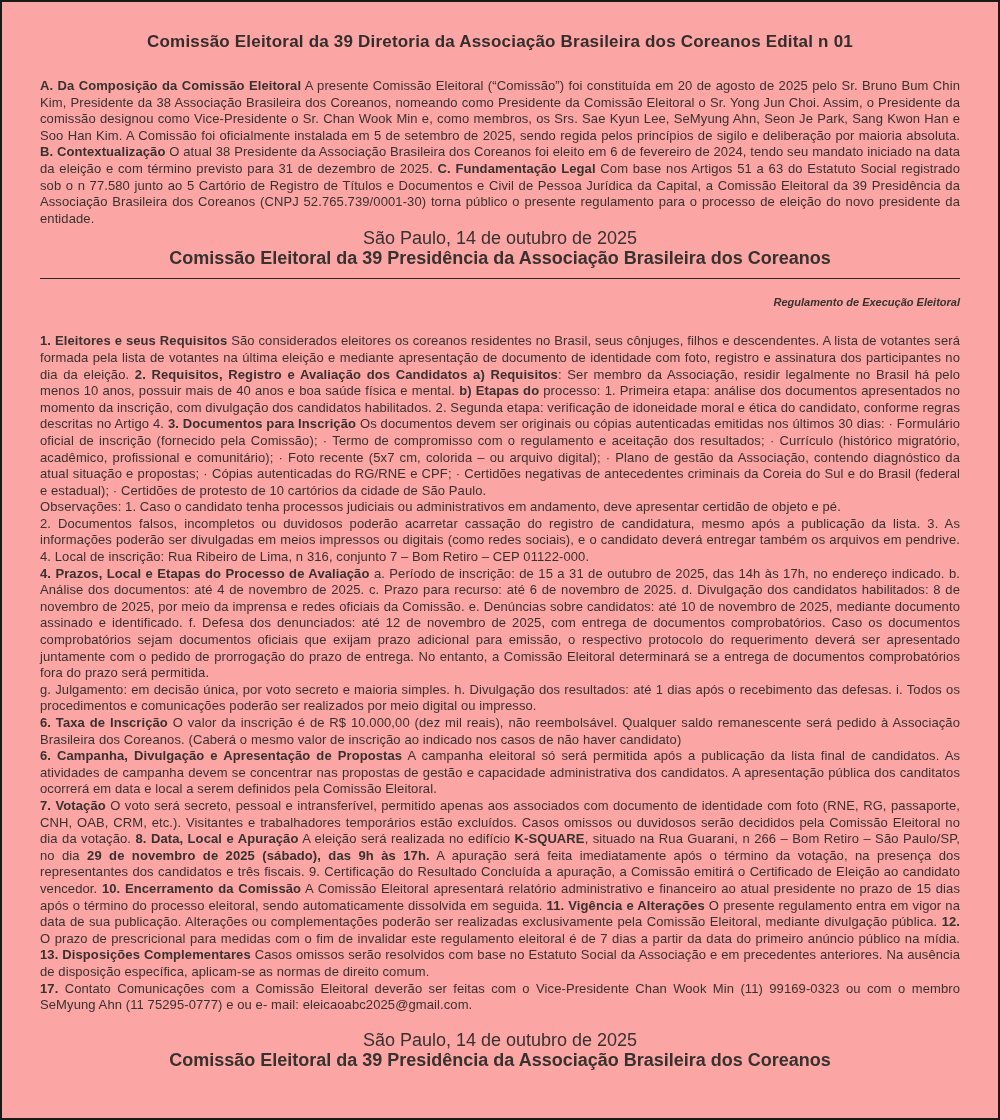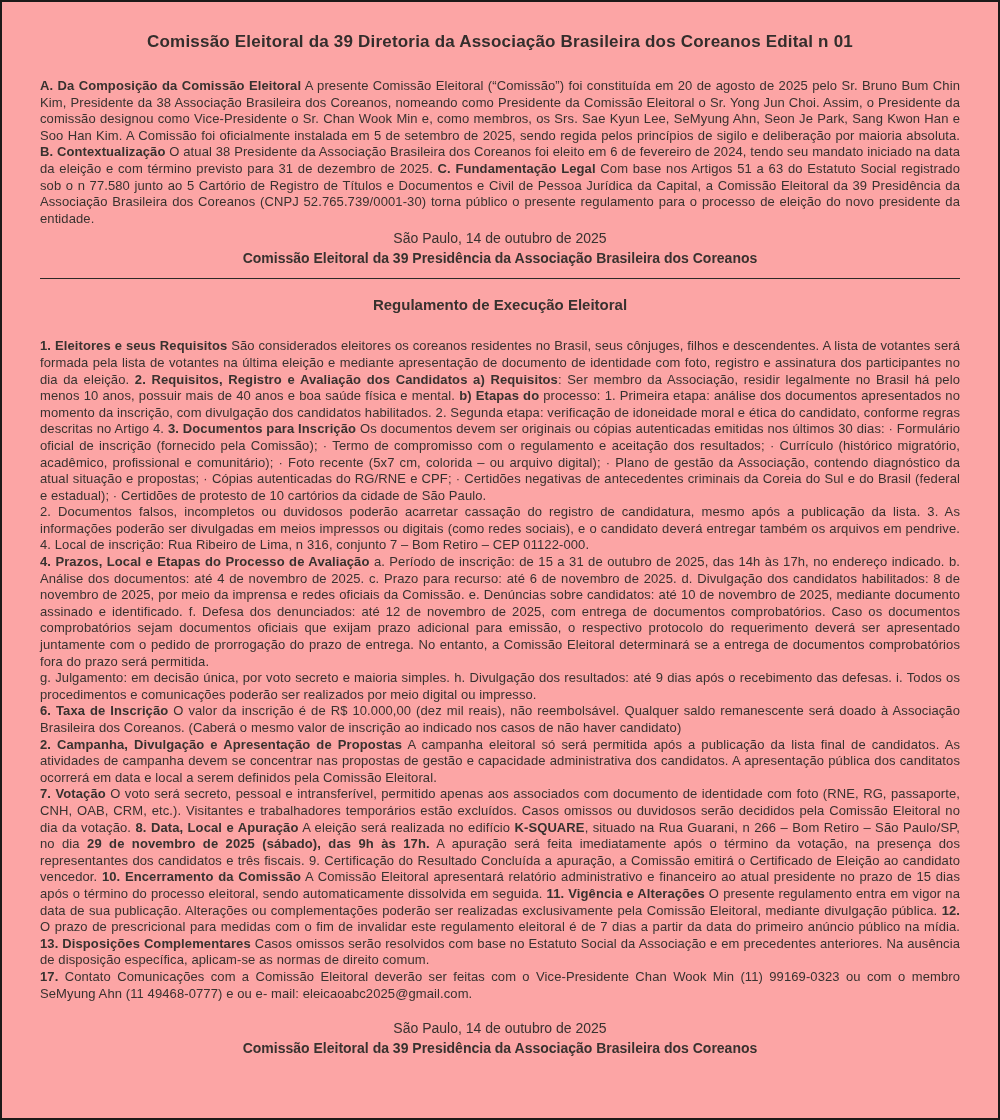--- a/index.html
+++ b/index.html
@@ -27,60 +27,62 @@
     margin: 0;
     font-size: 13px;
     line-height: 16.6px;
     text-align: justify;
     letter-spacing: 0.1px;
   }
   .para b { font-weight: bold; }
   .center-line {
     margin: 3px 0 0 0;
     text-align: center;
-    font-size: 14px;
+    font-size: 18px;
     line-height: 17px;
   }
   .center-line.bold { font-weight: bold; }
   .divider {
     border: none;
     border-top: 1.5px solid #2c2927;
     margin: 11px 0 0 0;
   }
   .reg-heading {
     margin: 17px 0 25px 0;
-    text-align: center;
-    font-size: 15px;
+    text-align: right;
+    font-size: 11px;
     font-weight: bold;
+    font-style: italic;
   }
   .footer-close { margin-top: 18px; }
 </style>
 </head>
 <body>
 
 <div class="page">
 
   <h1 class="doc-title">Comissão Eleitoral da 39 Diretoria da Associação Brasileira dos Coreanos  Edital n 01</h1>
 
   <p class="para"><b>A. Da Composição da Comissão Eleitoral</b><span> A presente Comissão Eleitoral (“Comissão”) foi constituída em 20 de agosto de 2025 pelo Sr. Bruno Bum Chin Kim, Presidente da 38 Associação Brasileira dos Coreanos, nomeando como Presidente da Comissão Eleitoral o Sr. Yong Jun Choi. Assim, o Presidente da comissão designou como Vice-Presidente o Sr. Chan Wook Min e, como membros, os Srs. Sae Kyun Lee, SeMyung Ahn, Seon Je Park, Sang Kwon Han e Soo Han Kim. A Comissão foi oficialmente instalada em 5 de setembro de 2025, sendo regida pelos princípios de sigilo e deliberação por maioria absoluta. </span><b>B. Contextualização</b><span> O atual 38 Presidente da Associação Brasileira dos Coreanos foi eleito em 6 de fevereiro de 2024, tendo seu mandato iniciado na data da eleição e com término previsto para 31 de dezembro de 2025. </span><b>C. Fundamentação Legal</b><span> Com base nos Artigos 51 a 63 do Estatuto Social registrado sob o n 77.580 junto ao 5 Cartório de Registro de Títulos e Documentos e Civil de Pessoa Jurídica da Capital, a Comissão Eleitoral da 39 Presidência da Associação Brasileira dos Coreanos (CNPJ 52.765.739/0001-30) torna público o presente regulamento para o processo de eleição do novo presidente da entidade.</span></p>
 
   <p class="center-line">São Paulo, 14 de outubro de 2025</p>
   <p class="center-line bold">Comissão Eleitoral da 39 Presidência da Associação Brasileira dos Coreanos</p>
 
   <hr class="divider">
 
   <h2 class="reg-heading">Regulamento de Execução Eleitoral</h2>
 
   <p class="para"><b>1. Eleitores e seus Requisitos</b><span>  São considerados eleitores os coreanos residentes no Brasil, seus cônjuges, filhos e descendentes. A lista de votantes será formada pela lista de votantes na última eleição e mediante apresentação de documento de identidade com foto, registro e assinatura dos participantes no dia da eleição.  </span><b>2. Requisitos, Registro e Avaliação dos Candidatos a) Requisitos</b><span>: Ser membro da Associação, residir legalmente no Brasil há pelo menos 10 anos, possuir mais de 40 anos e boa saúde física e mental. </span><b>b) Etapas do</b><span> processo: 1.  Primeira etapa: análise dos documentos apresentados no momento da inscrição, com divulgação dos candidatos habilitados. 2.  Segunda etapa: verificação de idoneidade moral e ética do candidato, conforme regras descritas no Artigo 4. </span><b>3. Documentos para Inscrição</b><span> Os documentos devem ser originais ou cópias autenticadas emitidas nos últimos 30 dias: ·  Formulário oficial de inscrição (fornecido pela Comissão); ·  Termo de compromisso com o regulamento e aceitação dos resultados; ·  Currículo (histórico migratório, acadêmico, profissional e comunitário); ·  Foto recente (5x7 cm, colorida – ou arquivo digital); ·  Plano de gestão da Associação, contendo diagnóstico da atual situação e propostas; · Cópias autenticadas do RG/RNE e CPF; ·  Certidões negativas de antecedentes criminais da Coreia do Sul e do Brasil (federal e estadual); ·  Certidões de protesto de 10 cartórios da cidade de São Paulo.</span></p>
+  <p class="para"><span>Observações: 1.  Caso o candidato tenha processos judiciais ou administrativos em andamento, deve apresentar certidão de objeto e pé.</span></p>
   <p class="para"><span>2.  Documentos falsos, incompletos ou duvidosos poderão acarretar cassação do registro de candidatura, mesmo após a publicação da lista. 3.  As informações poderão ser divulgadas em meios impressos ou digitais (como redes sociais), e o candidato deverá entregar também os arquivos em pendrive. 4.  Local de inscrição: Rua Ribeiro de Lima, n 316, conjunto 7 – Bom Retiro – CEP 01122-000.</span></p>
   <p class="para"><b>4. Prazos, Local e Etapas do Processo de Avaliação</b><span> a. Período de inscrição: de 15 a 31 de outubro de 2025, das 14h às 17h, no endereço indicado. b. Análise dos documentos: até 4 de novembro de 2025. c. Prazo para recurso: até 6 de novembro de 2025. d. Divulgação dos candidatos habilitados: 8 de novembro de 2025, por meio da imprensa e redes oficiais da Comissão. e. Denúncias sobre candidatos: até 10 de novembro de 2025, mediante documento assinado e identificado. f. Defesa dos denunciados: até 12 de novembro de 2025, com entrega de documentos comprobatórios. Caso os documentos comprobatórios sejam documentos oficiais que exijam prazo adicional para emissão, o respectivo protocolo do requerimento deverá ser apresentado juntamente com o pedido de prorrogação do prazo de entrega. No entanto, a Comissão Eleitoral determinará se a entrega de documentos comprobatórios fora do prazo será permitida.</span></p>
-  <p class="para"><span>g.  Julgamento: em decisão única, por voto secreto e maioria simples. h.  Divulgação dos resultados: até 9 dias após o recebimento das defesas. i. Todos os procedimentos e comunicações poderão ser realizados por meio digital ou impresso.</span></p>
-  <p class="para"><b>6. Taxa de Inscrição</b><span> O valor da inscrição é de R$ 10.000,00 (dez mil reais), não reembolsável. Qualquer saldo remanescente será doado à Associação Brasileira dos Coreanos. (Caberá o mesmo valor de inscrição ao indicado nos casos de não haver candidato)</span></p>
-  <p class="para"><b>2. Campanha, Divulgação e Apresentação de Propostas</b><span> A campanha eleitoral só será permitida após a publicação da lista final de candidatos. As atividades de campanha devem se concentrar nas propostas de gestão e capacidade administrativa dos candidatos. A apresentação pública dos canditatos ocorrerá em data e local a serem definidos pela Comissão Eleitoral.</span></p>
+  <p class="para"><span>g.  Julgamento: em decisão única, por voto secreto e maioria simples. h.  Divulgação dos resultados: até 1 dias após o recebimento das defesas. i. Todos os procedimentos e comunicações poderão ser realizados por meio digital ou impresso.</span></p>
+  <p class="para"><b>6. Taxa de Inscrição</b><span> O valor da inscrição é de R$ 10.000,00 (dez mil reais), não reembolsável. Qualquer saldo remanescente será pedido à Associação Brasileira dos Coreanos. (Caberá o mesmo valor de inscrição ao indicado nos casos de não haver candidato)</span></p>
+  <p class="para"><b>6. Campanha, Divulgação e Apresentação de Propostas</b><span> A campanha eleitoral só será permitida após a publicação da lista final de candidatos. As atividades de campanha devem se concentrar nas propostas de gestão e capacidade administrativa dos candidatos. A apresentação pública dos canditatos ocorrerá em data e local a serem definidos pela Comissão Eleitoral.</span></p>
   <p class="para"><b>7. Votação</b><span> O voto será secreto, pessoal e intransferível, permitido apenas aos associados com documento de identidade com foto (RNE, RG, passaporte, CNH, OAB, CRM, etc.). Visitantes e trabalhadores temporários estão excluídos. Casos omissos ou duvidosos serão decididos pela Comissão Eleitoral no dia da votação. </span><b>8. Data, Local e Apuração</b><span> A eleição será realizada no edifício </span><b>K-SQUARE</b><span>, situado na Rua Guarani, n 266 – Bom Retiro – São Paulo/SP, no dia </span><b>29 de novembro  de 2025  (sábado), das 9h às 17h.</b><span> A apuração será feita imediatamente após o término da votação, na presença dos representantes dos candidatos e três fiscais. 9. Certificação do Resultado Concluída a apuração, a Comissão emitirá o Certificado de Eleição ao candidato vencedor. </span><b>10. Encerramento da Comissão</b><span> A Comissão Eleitoral apresentará relatório administrativo e financeiro ao atual presidente no prazo de 15 dias após o término do processo eleitoral, sendo automaticamente dissolvida em seguida. </span><b>11. Vigência e Alterações</b><span> O presente regulamento entra em vigor na data de sua publicação. Alterações ou complementações poderão ser realizadas exclusivamente pela Comissão Eleitoral, mediante divulgação pública. </span><b>12.</b><span>  O prazo de prescricional para medidas com o fim de invalidar este regulamento eleitoral é de 7 dias a partir da data do primeiro anúncio público na mídia. </span><b>13.  Disposições Complementares</b><span> Casos omissos serão resolvidos com base no Estatuto Social da Associação e em precedentes anteriores. Na ausência de disposição específica, aplicam-se as normas de direito comum.</span></p>
-  <p class="para"><b>17.</b><span> Contato Comunicações com a Comissão Eleitoral deverão ser feitas com o Vice-Presidente Chan Wook Min (11) 99169-0323 ou com o membro SeMyung Ahn (11 49468-0777) e ou e- mail: eleicaoabc2025@gmail.com.</span></p>
+  <p class="para"><b>17.</b><span> Contato Comunicações com a Comissão Eleitoral deverão ser feitas com o Vice-Presidente Chan Wook Min (11) 99169-0323 ou com o membro SeMyung Ahn (11 75295-0777) e ou e- mail: eleicaoabc2025@gmail.com.</span></p>
 
   <div class="footer-close">
     <p class="center-line">São Paulo, 14 de outubro de 2025</p>
     <p class="center-line bold">Comissão Eleitoral da 39 Presidência da Associação Brasileira dos Coreanos</p>
   </div>
 
 </div>
 
 </body></html>

